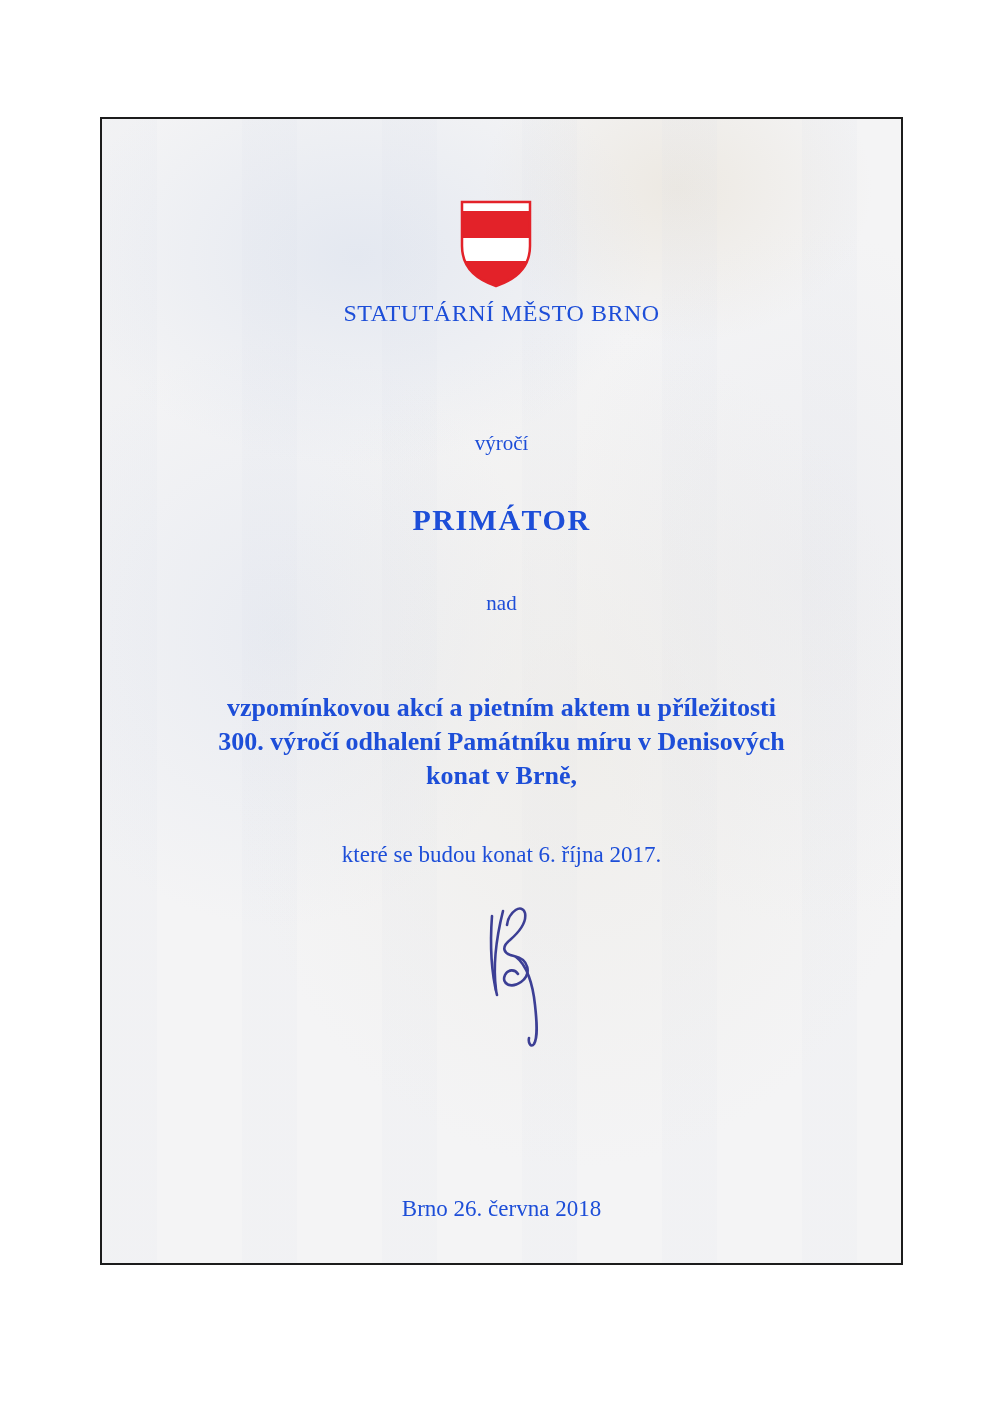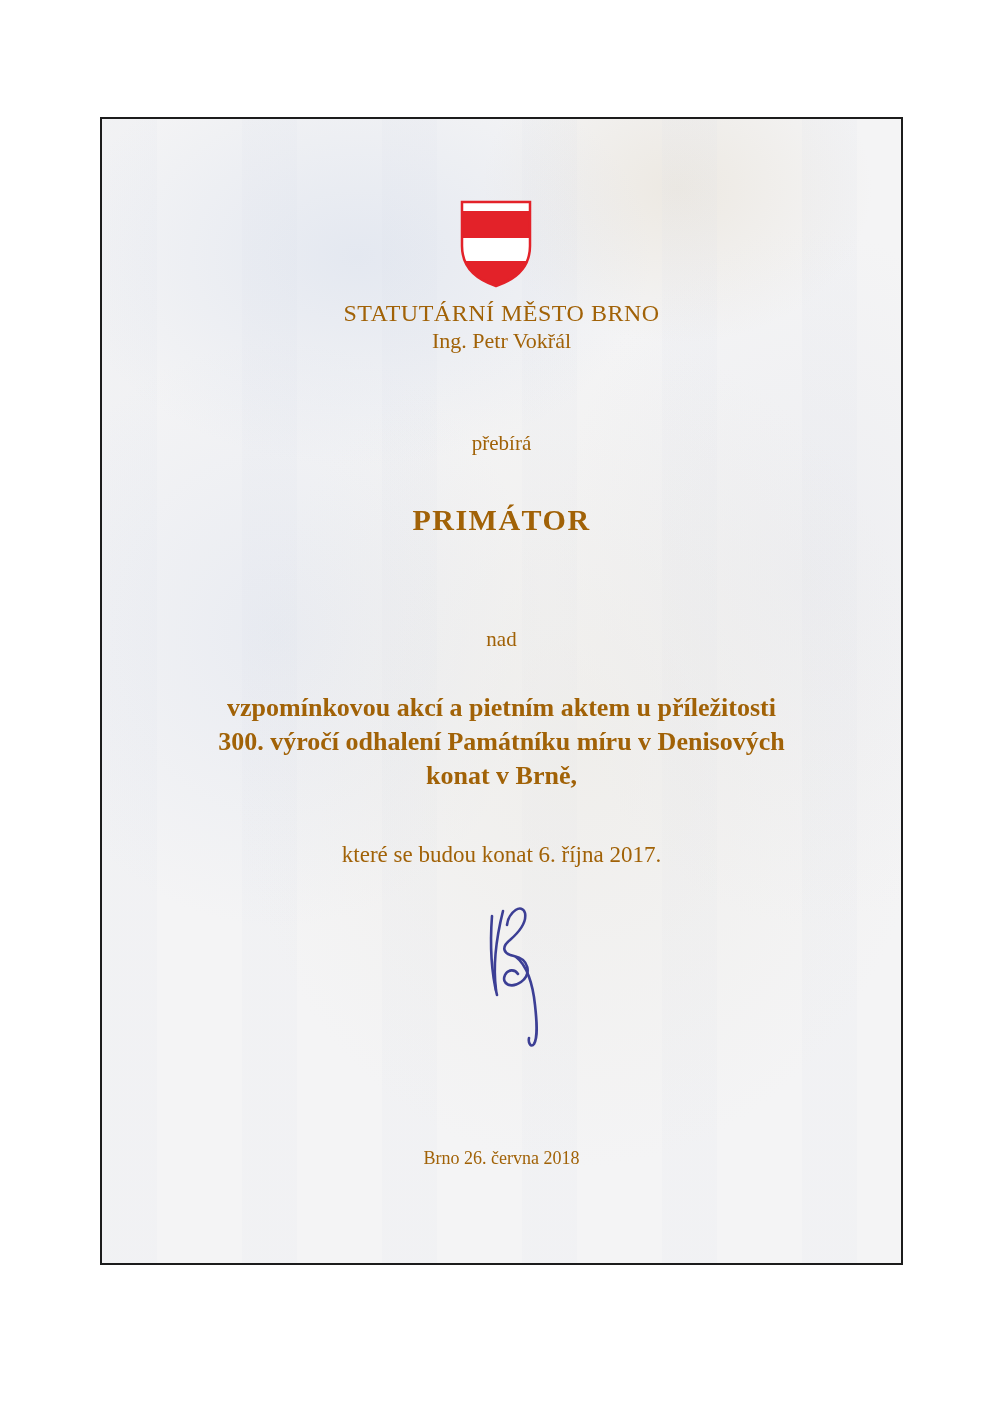--- a/index.html
+++ b/index.html
@@ -6,21 +6,21 @@
     margin: 0;
     padding: 0;
     background: #ffffff;
   }
   .page {
     position: relative;
     width: 992px;
     height: 1417px;
     background: #ffffff;
     font-family: "Liberation Serif", "DejaVu Serif", serif;
-    color: #a16207;
+    color: #1d4ed8;
     overflow: hidden;
   }
   .frame {
     position: absolute;
     left: 100px;
     top: 117px;
     width: 799px;
     height: 1144px;
     border: 2px solid #1c1c1c;
     background: #f4f4f5;
@@ -57,32 +57,32 @@
     position: absolute;
     left: 0;
     width: 100%;
   }
   .letterhead { top: 180px; line-height: 28px; }
   .org    { font-size: 24px; letter-spacing: 0.5px; }
   .office { font-size: 24px; letter-spacing: 0.5px; }
   .person { font-size: 22px; }
   .prebira { top: 312px; font-size: 21px; }
   .zastitu { top: 384px; font-size: 30px; font-weight: bold; letter-spacing: 1.5px; }
-  .nad     { top: 472px; font-size: 21px; margin-top: 36px; }
+  .nad     { top: 472px; font-size: 21px; }
   .event   { top: 572px; font-size: 26px; font-weight: bold; line-height: 34px; }
   .schedule   { top: 723px; font-size: 23px; }
   .signature {
     position: absolute;
     top: 772px;
     left: 50%;
     margin-left: -72px;
     width: 160px;
     height: 165px;
   }
-  .place-date { top: 1029px; font-size: 18px; }
+  .place-date { top: 1077px; font-size: 23px; }
 </style>
 </head>
 <body>
 
 <div class="page">
   <div class="frame">
 
     <div class="texture t1"></div>
     <div class="texture t2"></div>
 
@@ -95,24 +95,23 @@
       <g clip-path="url(#shieldClip)">
         <rect x="0" y="0" width="76" height="90" fill="#ffffff"></rect>
         <rect x="0" y="12" width="76" height="27" fill="#e32229"></rect>
         <rect x="0" y="62" width="76" height="28" fill="#e32229"></rect>
       </g>
       <path d="M4,3 H72 V47 C72,67 59,80 38,87 C17,80 4,67 4,47 Z" fill="none" stroke-width="2.5" stroke="#e32229"></path>
     </svg>
 
     <div class="block letterhead">
       <div class="org">STATUTÁRNÍ MĚSTO BRNO</div>
-      <div class="person">Ing. Petr Vokřál</div>
     </div>
 
-    <div class="block prebira">přebírá</div>
+    <div class="block prebira">výročí</div>
 
     <div class="block zastitu">PRIMÁTOR</div>
 
     <div class="block nad">nad</div>
 
     <div class="block event">
       <div>vzpomínkovou akcí a pietním aktem u příležitosti</div>
       <div>300. výročí odhalení Památníku míru v Denisových</div>
       <div>konat v Brně,</div>
     </div>

